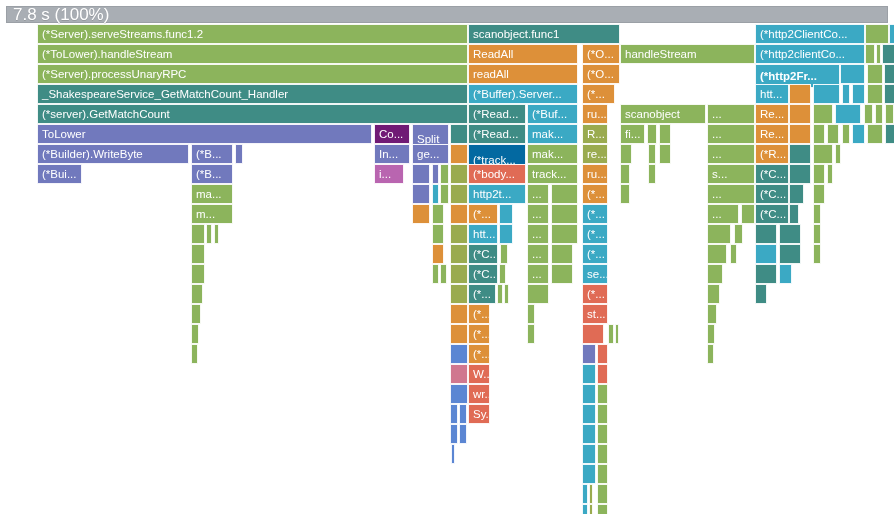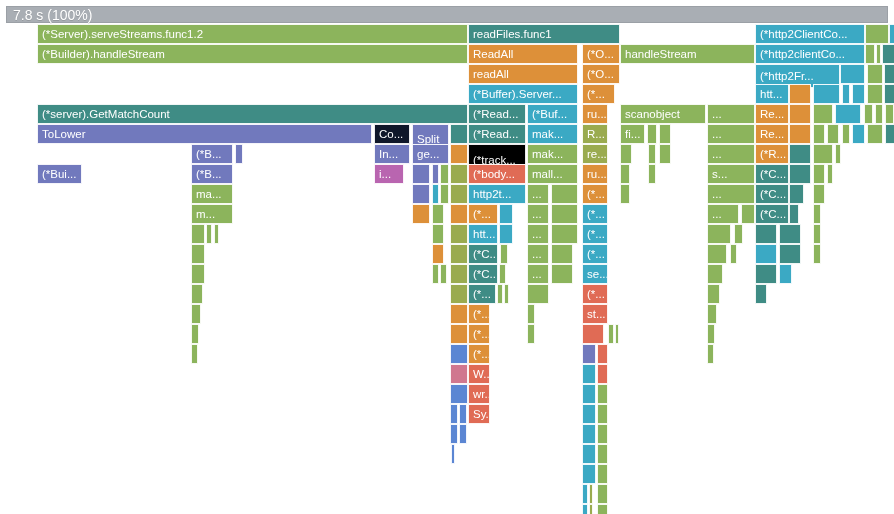--- a/index.html
+++ b/index.html
@@ -8,21 +8,21 @@
     width:894px;height:514px;overflow:hidden;position:relative;
   }
   #stage{position:relative;width:894px;height:514px;background:#fff;}
 
   .hdr{
     position:absolute;left:6px;top:6px;width:882px;height:17px;
     background:#a9aeb4;border:1px solid #9ba0a6;box-sizing:border-box;
     display:flex;align-items:center;
   }
   .hdr .lbl{
-    color:#ffffff;font-size:14px;padding-left:6px;white-space:nowrap;
+    color:#ffffff;font-size:17px;padding-left:6px;white-space:nowrap;
     text-shadow:0 1px 0 rgba(0,0,0,.12);
   }
 
   #frames{position:absolute;left:0;top:0;width:894px;height:514px;margin-left:31px;}
 
   .fr{
     position:absolute;box-sizing:border-box;
     border:1px solid rgba(255,255,255,.92);
     overflow:hidden;white-space:nowrap;
     display:flex;align-items:center;
@@ -41,42 +41,42 @@
 
   <div class="hdr">
     <div class="lbl">7.8 s (100%)</div>
   </div>
 
   <div id="frames">
       <div class="fr" style="left: 6px; top: 24px; width: 431px; height: 20px; background: rgb(140, 180, 92);">
         <span>(*Server).serveStreams.func1.2</span>
       </div>
       <div class="fr" style="left: 437px; top: 24px; width: 152px; height: 20px; background: rgb(63, 140, 133);">
-        <span>readFiles.func1</span>
+        <span>scanobject.func1</span>
       </div>
       <div class="fr" style="left: 724px; top: 24px; width: 110px; height: 20px; background: rgb(59, 169, 196);">
         <span>(*http2ClientCo...</span>
       </div>
       <div class="fr" style="left: 834px; top: 24px; width: 24px; height: 20px; background: rgb(140, 180, 92);">
         <span></span>
       </div>
       <div class="fr" style="left: 858px; top: 24px; width: 16px; height: 20px; background: rgb(59, 169, 196);">
         <span></span>
       </div>
       <div class="fr" style="left: 874px; top: 24px; width: 6px; height: 20px; background: rgb(140, 180, 92);">
         <span></span>
       </div>
       <div class="fr" style="left: 880px; top: 24px; width: 5px; height: 20px; background: rgb(224, 107, 85);">
         <span></span>
       </div>
       <div class="fr" style="left: 885px; top: 24px; width: 3px; height: 20px; background: rgb(59, 169, 196);">
         <span></span>
       </div>
       <div class="fr" style="left: 6px; top: 44px; width: 431px; height: 20px; background: rgb(140, 180, 92);">
-        <span>(*Builder).handleStream</span>
+        <span>(*ToLower).handleStream</span>
       </div>
       <div class="fr" style="left: 437px; top: 44px; width: 110px; height: 20px; background: rgb(221, 144, 57);">
         <span>ReadAll</span>
       </div>
       <div class="fr" style="left: 551px; top: 44px; width: 38px; height: 20px; background: rgb(221, 144, 57);">
         <span>(*O...</span>
       </div>
       <div class="fr" style="left: 589px; top: 44px; width: 135px; height: 20px; background: rgb(140, 180, 92);">
         <span>handleStream</span>
       </div>
@@ -91,40 +91,46 @@
       </div>
       <div class="fr" style="left: 851px; top: 44px; width: 23px; height: 20px; background: rgb(63, 140, 133);">
         <span></span>
       </div>
       <div class="fr" style="left: 874px; top: 44px; width: 7px; height: 20px; background: rgb(140, 180, 92);">
         <span></span>
       </div>
       <div class="fr" style="left: 882px; top: 44px; width: 6px; height: 20px; background: rgb(140, 180, 92);">
         <span></span>
       </div>
+      <div class="fr" style="left: 6px; top: 64px; width: 431px; height: 20px; background: rgb(140, 180, 92);">
+        <span>(*Server).processUnaryRPC</span>
+      </div>
       <div class="fr" style="left: 437px; top: 64px; width: 110px; height: 20px; background: rgb(221, 144, 57);">
         <span>readAll</span>
       </div>
       <div class="fr" style="left: 551px; top: 64px; width: 38px; height: 20px; background: rgb(221, 144, 57);">
         <span>(*O...</span>
       </div>
-      <div class="fr" style="left: 724px; top: 64px; width: 85px; height: 24px; background: rgb(59, 169, 196);">
+      <div class="fr" style="left: 724px; top: 64px; width: 85px; height: 24px; background: rgb(59, 169, 196); font-weight: bold;">
         <span>(*http2Fr...</span>
       </div>
       <div class="fr" style="left: 809px; top: 64px; width: 25px; height: 20px; background: rgb(59, 169, 196);">
         <span></span>
       </div>
       <div class="fr" style="left: 836px; top: 64px; width: 16px; height: 20px; background: rgb(140, 180, 92);">
         <span></span>
       </div>
       <div class="fr" style="left: 853px; top: 64px; width: 21px; height: 20px; background: rgb(63, 140, 133);">
         <span></span>
       </div>
       <div class="fr" style="left: 875px; top: 64px; width: 6px; height: 20px; background: rgb(140, 180, 92);">
         <span></span>
+      </div>
+      <div class="fr" style="left: 6px; top: 84px; width: 431px; height: 20px; background: rgb(63, 140, 133);">
+        <span>_ShakespeareService_GetMatchCount_Handler</span>
       </div>
       <div class="fr" style="left: 437px; top: 84px; width: 110px; height: 20px; background: rgb(59, 169, 196);">
         <span>(*Buffer).Server...</span>
       </div>
       <div class="fr" style="left: 551px; top: 84px; width: 33px; height: 20px; background: rgb(221, 144, 57);">
         <span>(*...</span>
       </div>
       <div class="fr" style="left: 724px; top: 84px; width: 34px; height: 20px; background: rgb(59, 169, 196);">
         <span>htt...</span>
       </div>
@@ -187,21 +193,21 @@
       </div>
       <div class="fr" style="left: 854px; top: 104px; width: 9px; height: 20px; background: rgb(140, 180, 92);">
         <span></span>
       </div>
       <div class="fr" style="left: 865px; top: 104px; width: 10px; height: 20px; background: rgb(140, 180, 92);">
         <span></span>
       </div>
       <div class="fr" style="left: 6px; top: 124px; width: 335px; height: 20px; background: rgb(113, 121, 189);">
         <span>ToLower</span>
       </div>
-      <div class="fr" style="left: 343px; top: 124px; width: 36px; height: 20px; background: #0f172a;">
+      <div class="fr" style="left: 343px; top: 124px; width: 36px; height: 20px; background: #701a75;">
         <span>Co...</span>
       </div>
       <div class="fr" style="left: 381px; top: 124px; width: 37px; height: 29px; background: rgb(113, 121, 189);">
         <span>Split</span>
       </div>
       <div class="fr" style="left: 419px; top: 124px; width: 18px; height: 20px; background: rgb(63, 140, 133);">
         <span></span>
       </div>
       <div class="fr" style="left: 437px; top: 124px; width: 58px; height: 20px; background: rgb(63, 140, 133);">
         <span>(*Read...</span>
@@ -241,36 +247,39 @@
       </div>
       <div class="fr" style="left: 821px; top: 124px; width: 13px; height: 20px; background: rgb(59, 169, 196);">
         <span></span>
       </div>
       <div class="fr" style="left: 836px; top: 124px; width: 16px; height: 20px; background: rgb(140, 180, 92);">
         <span></span>
       </div>
       <div class="fr" style="left: 854px; top: 124px; width: 20px; height: 20px; background: rgb(63, 140, 133);">
         <span></span>
       </div>
+      <div class="fr" style="left: 6px; top: 144px; width: 152px; height: 20px; background: rgb(113, 121, 189);">
+        <span>(*Builder).WriteByte</span>
+      </div>
       <div class="fr" style="left: 160px; top: 144px; width: 42px; height: 20px; background: rgb(113, 121, 189);">
         <span>(*B...</span>
       </div>
       <div class="fr" style="left: 204px; top: 144px; width: 8px; height: 20px; background: rgb(113, 121, 189);">
         <span></span>
       </div>
       <div class="fr" style="left: 343px; top: 144px; width: 36px; height: 20px; background: rgb(113, 121, 189);">
         <span>In...</span>
       </div>
       <div class="fr" style="left: 381px; top: 144px; width: 37px; height: 20px; background: rgb(113, 121, 189);">
         <span>ge...</span>
       </div>
       <div class="fr" style="left: 419px; top: 144px; width: 18px; height: 20px; background: rgb(221, 144, 57);">
         <span></span>
       </div>
-      <div class="fr" style="left: 437px; top: 144px; width: 58px; height: 32px; background: #000000;">
+      <div class="fr" style="left: 437px; top: 144px; width: 58px; height: 32px; background: #0369a1;">
         <span>(*track...</span>
       </div>
       <div class="fr" style="left: 496px; top: 144px; width: 51px; height: 20px; background: rgb(140, 180, 92);">
         <span>mak...</span>
       </div>
       <div class="fr" style="left: 551px; top: 144px; width: 26px; height: 20px; background: rgb(154, 171, 79);">
         <span>re...</span>
       </div>
       <div class="fr" style="left: 589px; top: 144px; width: 12px; height: 20px; background: rgb(140, 180, 92);">
         <span></span>
@@ -314,21 +323,21 @@
       <div class="fr" style="left: 409px; top: 164px; width: 9px; height: 20px; background: rgb(140, 180, 92);">
         <span></span>
       </div>
       <div class="fr" style="left: 419px; top: 164px; width: 18px; height: 20px; background: rgb(154, 171, 79);">
         <span></span>
       </div>
       <div class="fr" style="left: 437px; top: 164px; width: 58px; height: 20px; background: rgb(224, 107, 85);">
         <span>(*body...</span>
       </div>
       <div class="fr" style="left: 496px; top: 164px; width: 51px; height: 20px; background: rgb(140, 180, 92);">
-        <span>mall...</span>
+        <span>track...</span>
       </div>
       <div class="fr" style="left: 551px; top: 164px; width: 26px; height: 20px; background: rgb(221, 144, 57);">
         <span>ru...</span>
       </div>
       <div class="fr" style="left: 589px; top: 164px; width: 10px; height: 20px; background: rgb(140, 180, 92);">
         <span></span>
       </div>
       <div class="fr" style="left: 617px; top: 164px; width: 8px; height: 20px; background: rgb(140, 180, 92);">
         <span></span>
       </div>

